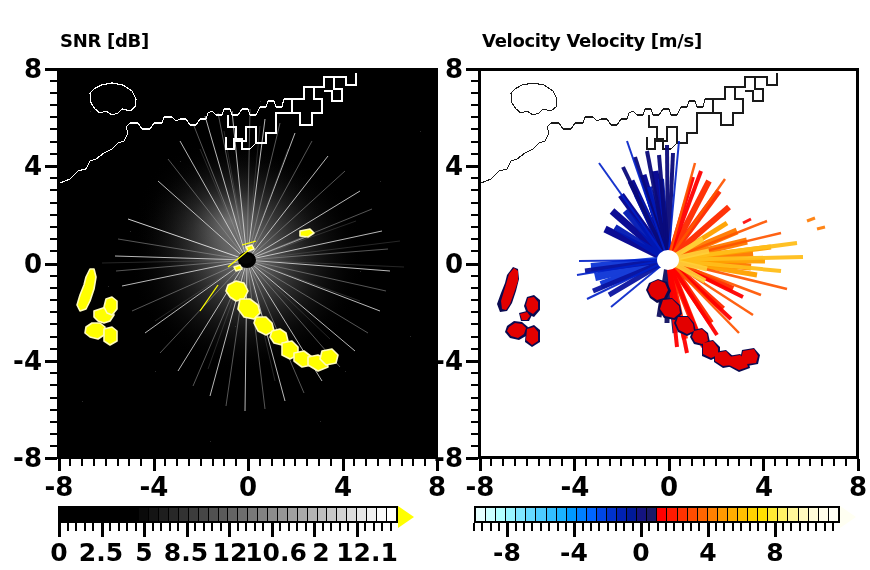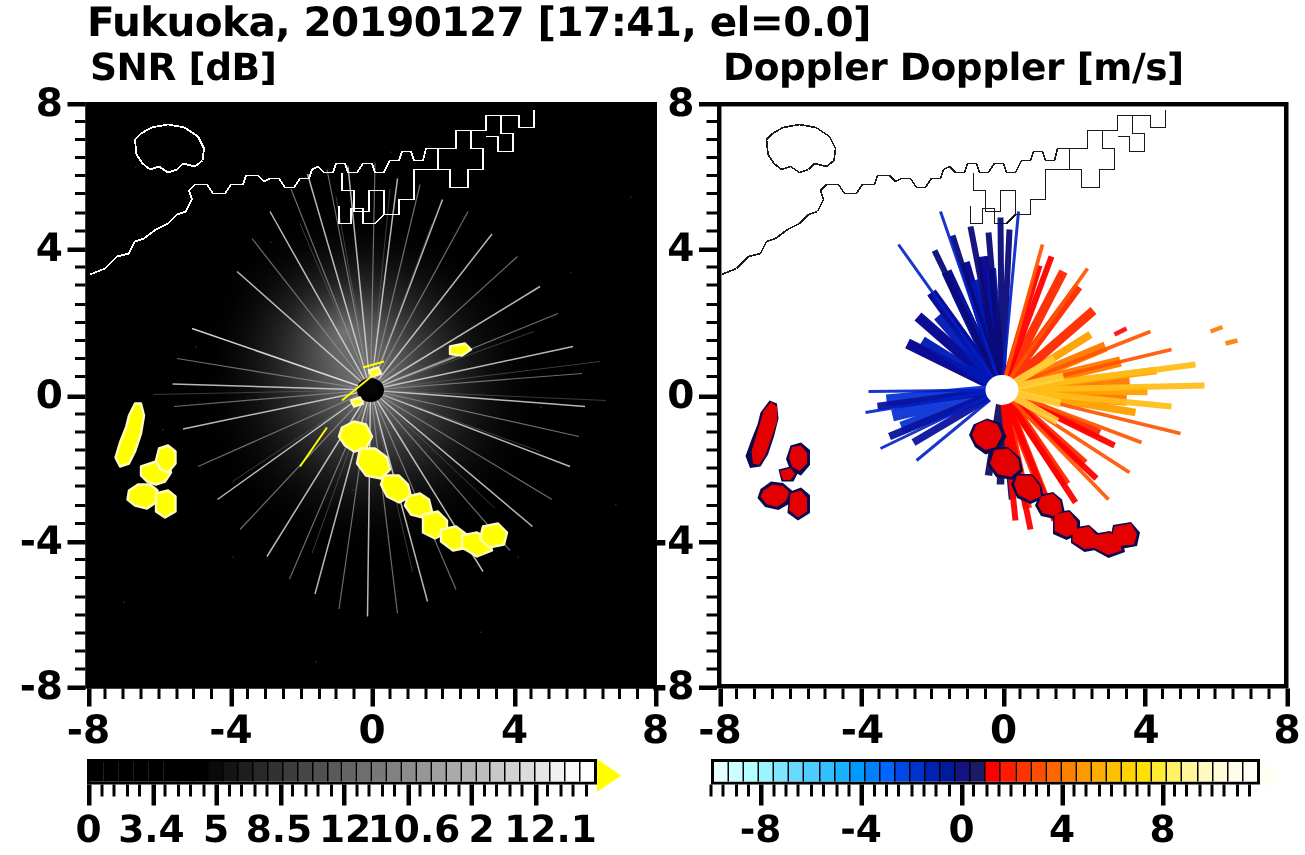--- a/index.html
+++ b/index.html
@@ -3,21 +3,21 @@
 <meta charset="utf-8">
 <style>
   html,body{margin:0;padding:0;background:#ffffff;}
   body{width:870px;height:570px;overflow:hidden;
        font-family:"DejaVu Sans","Liberation Sans",sans-serif;}
   #root{position:relative;width:870px;height:570px;}
 
   .txt{position:absolute;white-space:nowrap;color:#000;font-weight:bold;}
 
   #suptitle{left:58px;top:0px;font-size:27px;letter-spacing:-0.4px;}
-  .paneltitle{font-size:25px;letter-spacing:-0.3px;}
+  .paneltitle{font-size:18px;letter-spacing:-0.3px;}
   #title-left{left:60px;top:30px;}
   #title-right{left:482px;top:30px;}
 
   .panel{position:absolute;box-sizing:border-box;border:3px solid #000;overflow:hidden;}
   #panelL{left:57px;top:68px;width:381px;height:391px;background:#000;}
   #panelR{left:478px;top:68px;width:381px;height:391px;background:#fff;}
 
   .axlabel{font-size:26px;}
   .ytick{position:absolute;text-align:right;width:46px;}
   .xtick{position:absolute;text-align:center;width:60px;}
@@ -36,24 +36,23 @@
   .cblab{position:absolute;font-size:25px;font-weight:bold;color:#000;
          text-align:center;white-space:nowrap;}
 
   svg{display:block;}
 </style>
 </head>
 <body>
 
 <div id="root">
 
-  <div class="txt" id="suptitle">Fukuoka, 20190127 [17:41, el=0.0]</div>
 
   <div class="txt paneltitle" id="title-left">SNR [dB]</div>
-  <div class="txt paneltitle" id="title-right">Doppler Doppler [m/s]</div>
+  <div class="txt paneltitle" id="title-right">Velocity Velocity [m/s]</div>
 
   <div class="panel" id="panelL">
     <svg width="375" height="385" viewBox="0 0 375 385">
       <defs>
         <radialGradient id="spokeGlow" cx="50%" cy="50%" r="50%">
           <stop offset="0%" stop-color="#f2f2f2" stop-opacity="0.95"></stop>
           <stop offset="25%" stop-color="#b9b9b9" stop-opacity="0.75"></stop>
           <stop offset="60%" stop-color="#6e6e6e" stop-opacity="0.35"></stop>
           <stop offset="100%" stop-color="#000000" stop-opacity="0"></stop>
         </radialGradient>
@@ -647,21 +646,21 @@
     <div class="tk" style="left:330.0px;top:523px;width:2px;height:8px;"></div>
     <div class="tk" style="left:338.5px;top:523px;width:2px;height:8px;"></div>
     <div class="tk" style="left:347.0px;top:523px;width:2px;height:8px;"></div>
     <div class="tk" style="left:364.0px;top:523px;width:2px;height:8px;"></div>
     <div class="tk" style="left:372.5px;top:523px;width:2px;height:8px;"></div>
     <div class="tk" style="left:381.0px;top:523px;width:2px;height:8px;"></div>
     <div class="tk" style="left:389.5px;top:523px;width:2px;height:8px;"></div>
   </div>
 
   <div class="cblab" style="left:43px;top:538px;width:32px;">0</div>
-  <div class="cblab" style="left:76px;top:538px;width:50px;">3.4</div>
+  <div class="cblab" style="left:76px;top:538px;width:50px;">2.5</div>
   <div class="cblab" style="left:128px;top:538px;width:32px;">5</div>
   <div class="cblab" style="left:161px;top:538px;width:50px;">8.5</div>
   <div class="cblab" style="left:212px;top:538px;width:36px;">12</div>
   <div class="cblab" style="left:245px;top:538px;width:62px;">10.6</div>
   <div class="cblab" style="left:303px;top:538px;width:36px;">2</div>
   <div class="cblab" style="left:336px;top:538px;width:62px;">12.1</div>
 
   <div class="cbar" id="cbarR">
       <span style="background: rgb(230, 255, 255);"></span>
       <span style="background: rgb(204, 255, 255); border-left: 1px solid rgb(0, 0, 0);"></span>

